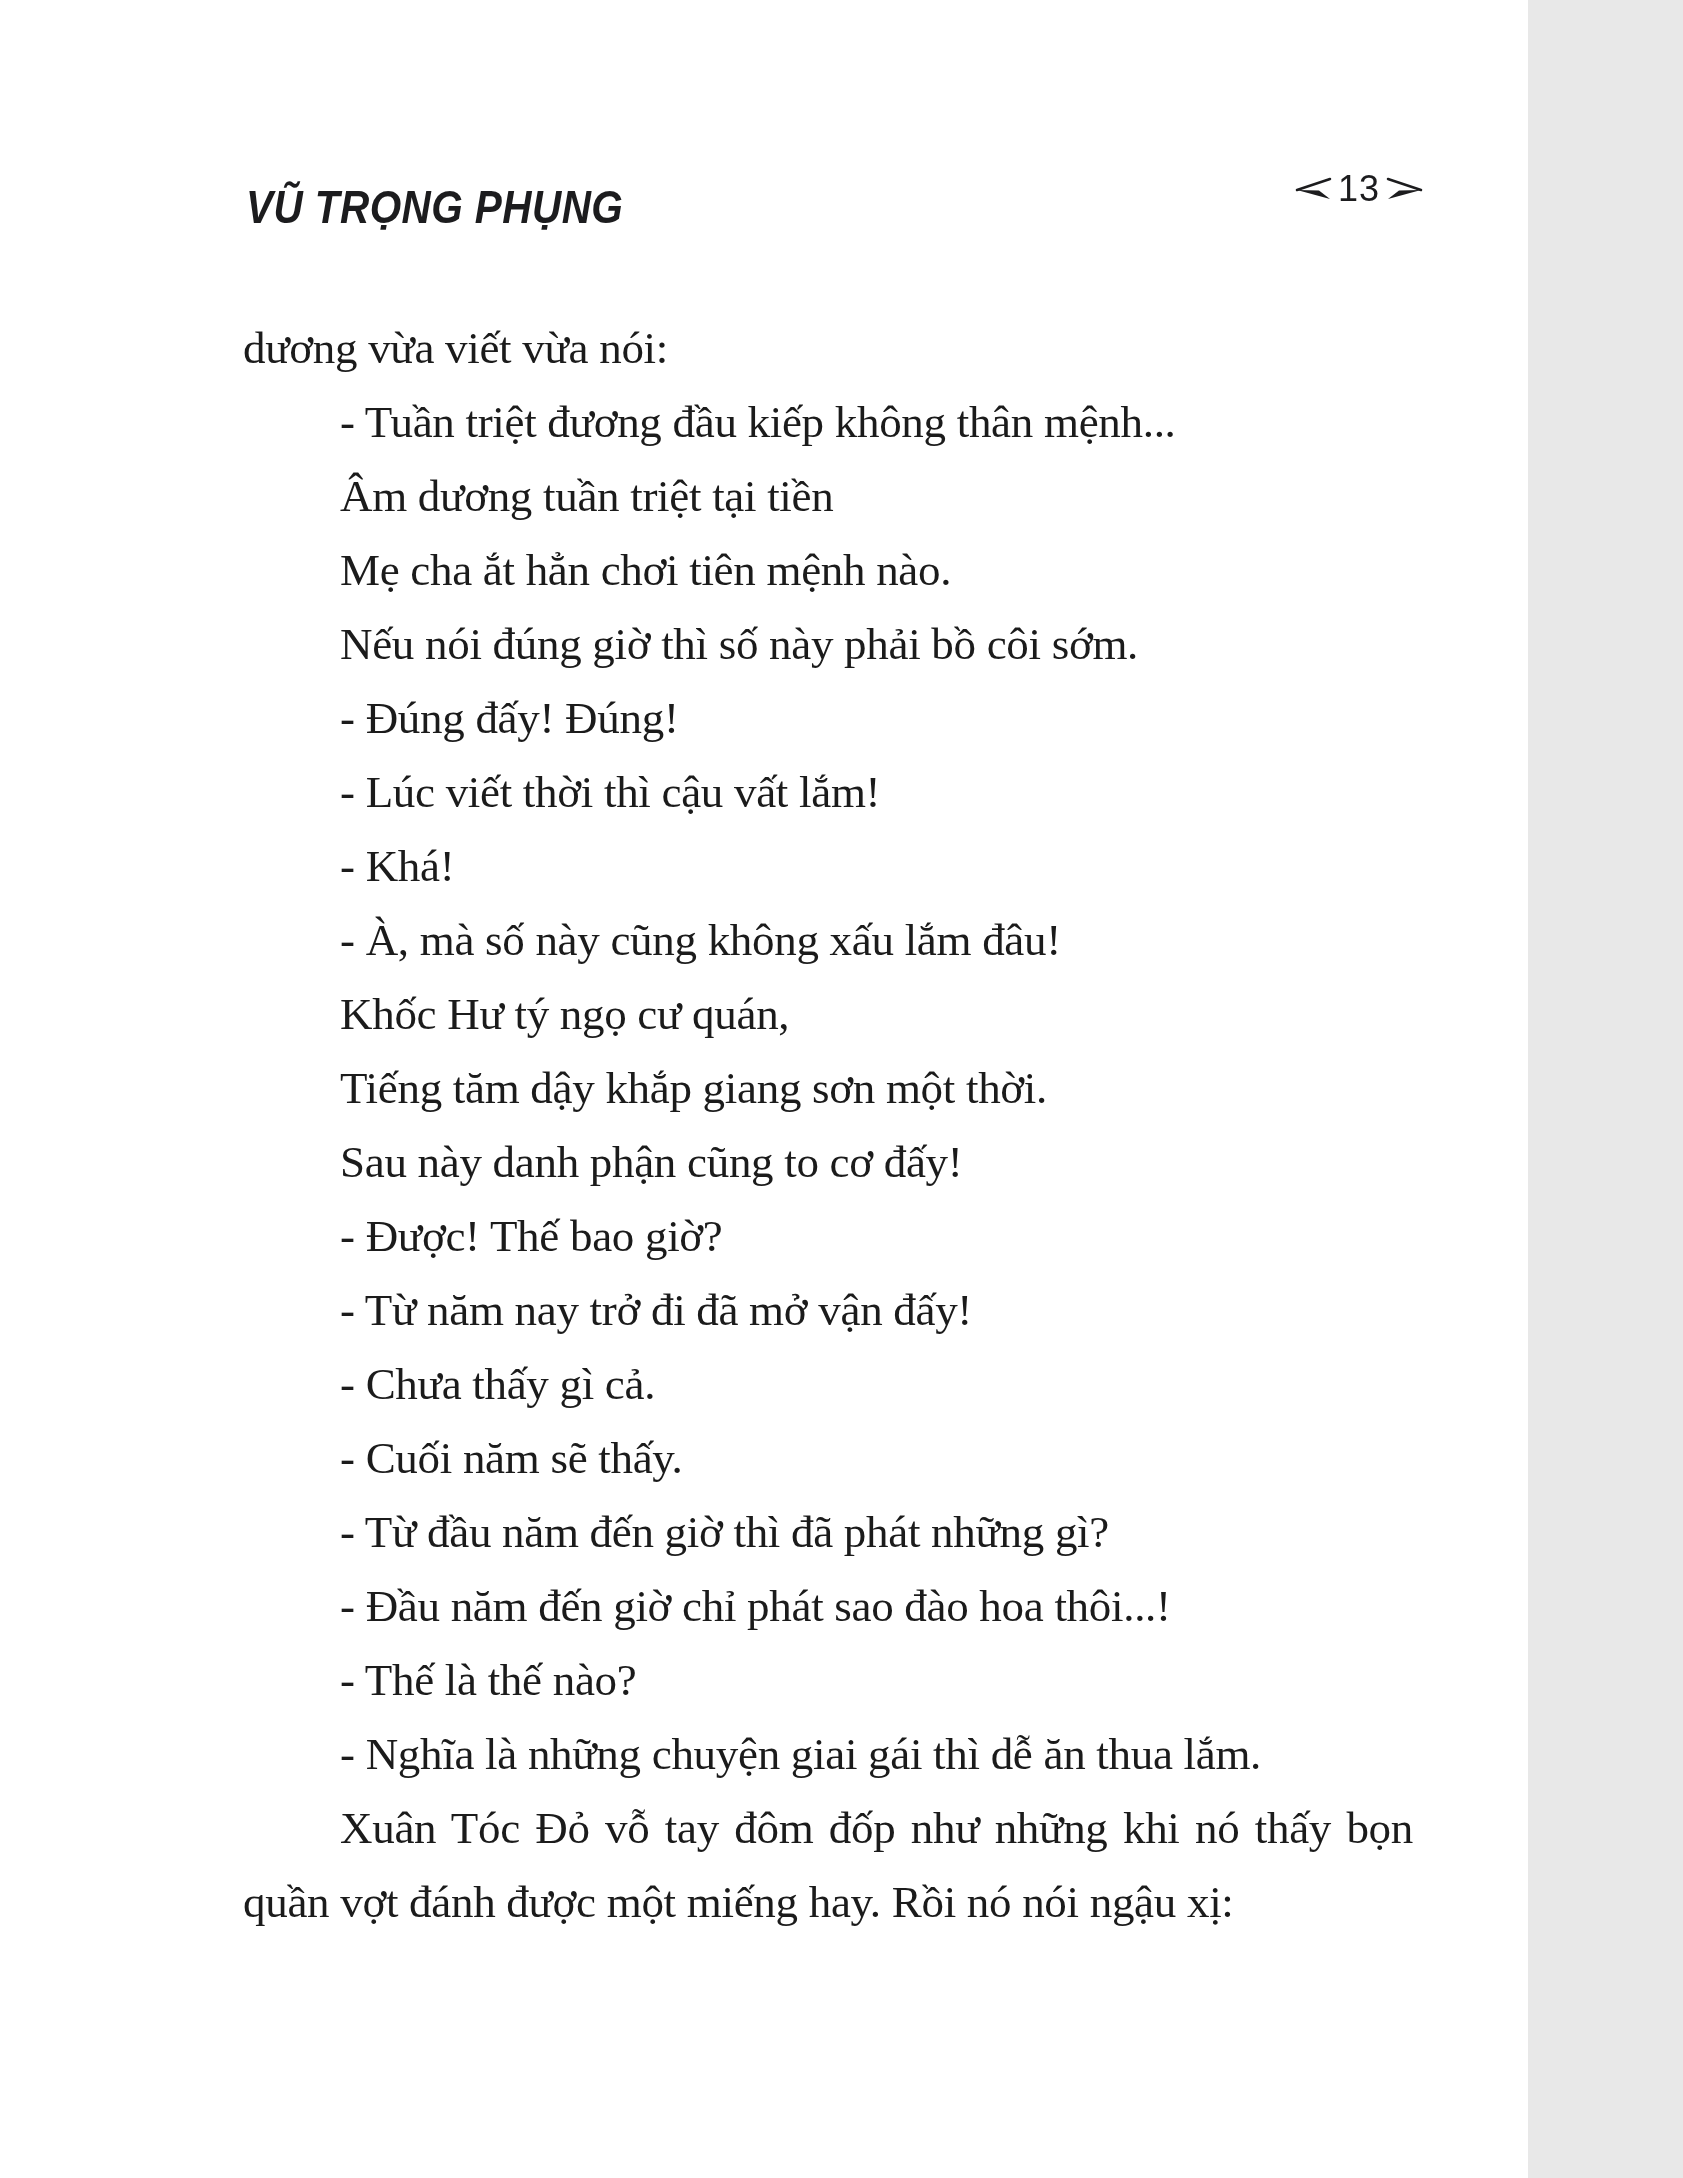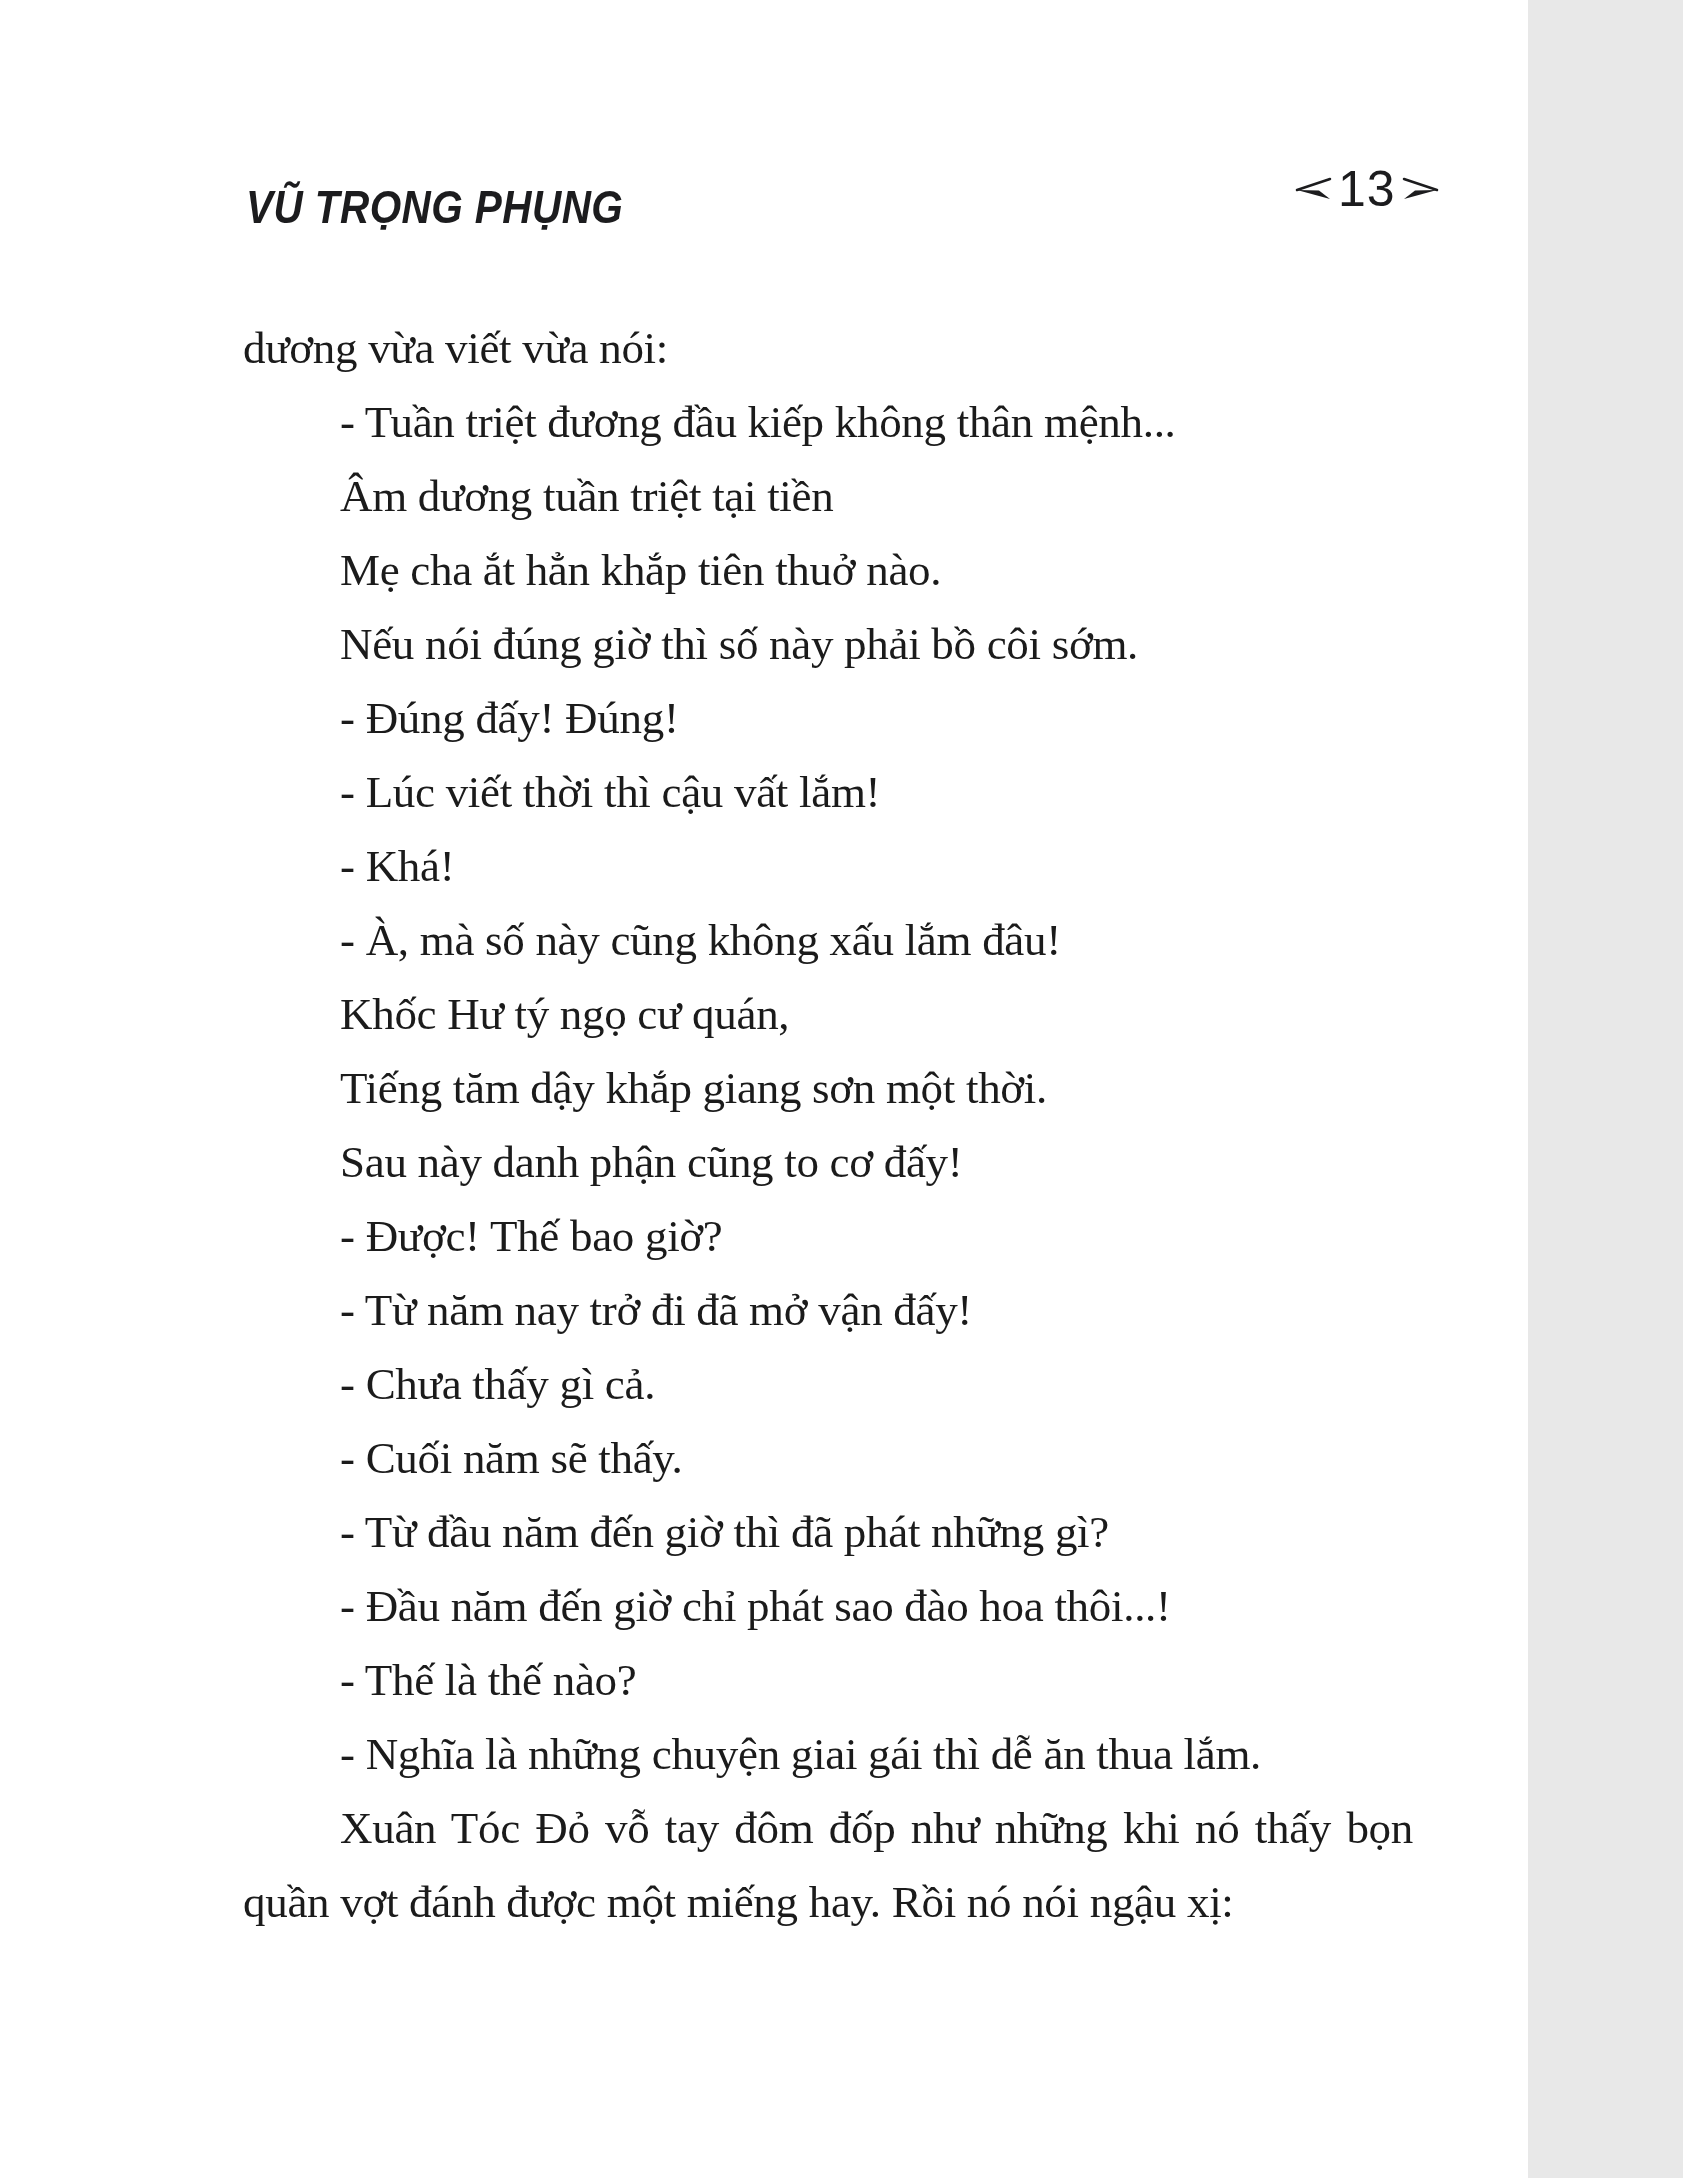--- a/index.html
+++ b/index.html
@@ -29,21 +29,21 @@
   .page-marker {
     position: absolute;
     left: 1293px;
     top: 164px;
     display: flex;
     align-items: center;
     gap: 5px;
   }
   .page-marker .num {
     font-family: "Liberation Sans", sans-serif;
-    font-size: 50px;
+    font-size: 36px;
     line-height: 50px;
     color: #1c1c1e;
     letter-spacing: 1px;
   }
   .page-marker svg { display: block; }
   .text-block {
     position: absolute;
     left: 243px;
     top: 311px;
     width: 1170px;
@@ -84,21 +84,21 @@
         <path d="M3 3 L36 14" fill="none" stroke="#1c1c1e" stroke-width="2.5" stroke-linecap="round"></path>
         <path d="M36 14 L3 23 L14 14.5 Z" fill="#1c1c1e"></path>
       </svg>
     </span>
   </div>
 
   <div class="text-block">
       <div class="line">dương vừa viết vừa nói:</div>
       <div class="line indent italic">- Tuần triệt đương đầu kiếp không thân mệnh...</div>
       <div class="line indent italic">Âm dương tuần triệt tại tiền</div>
-      <div class="line indent italic">Mẹ cha ắt hẳn khắp tiên thuở nào.</div>
+      <div class="line indent italic">Mẹ cha ắt hẳn chơi tiên mệnh nào.</div>
       <div class="line indent">Nếu nói đúng giờ thì số này phải bồ côi sớm.</div>
       <div class="line indent">- Đúng đấy! Đúng!</div>
       <div class="line indent">- Lúc viết thời thì cậu vất lắm!</div>
       <div class="line indent">- Khá!</div>
       <div class="line indent">- À, mà số này cũng không xấu lắm đâu!</div>
       <div class="line indent italic">Khốc Hư tý ngọ cư quán,</div>
       <div class="line indent italic">Tiếng tăm dậy khắp giang sơn một thời.</div>
       <div class="line indent">Sau này danh phận cũng to cơ đấy!</div>
       <div class="line indent">- Được! Thế bao giờ?</div>
       <div class="line indent">- Từ năm nay trở đi đã mở vận đấy!</div>

